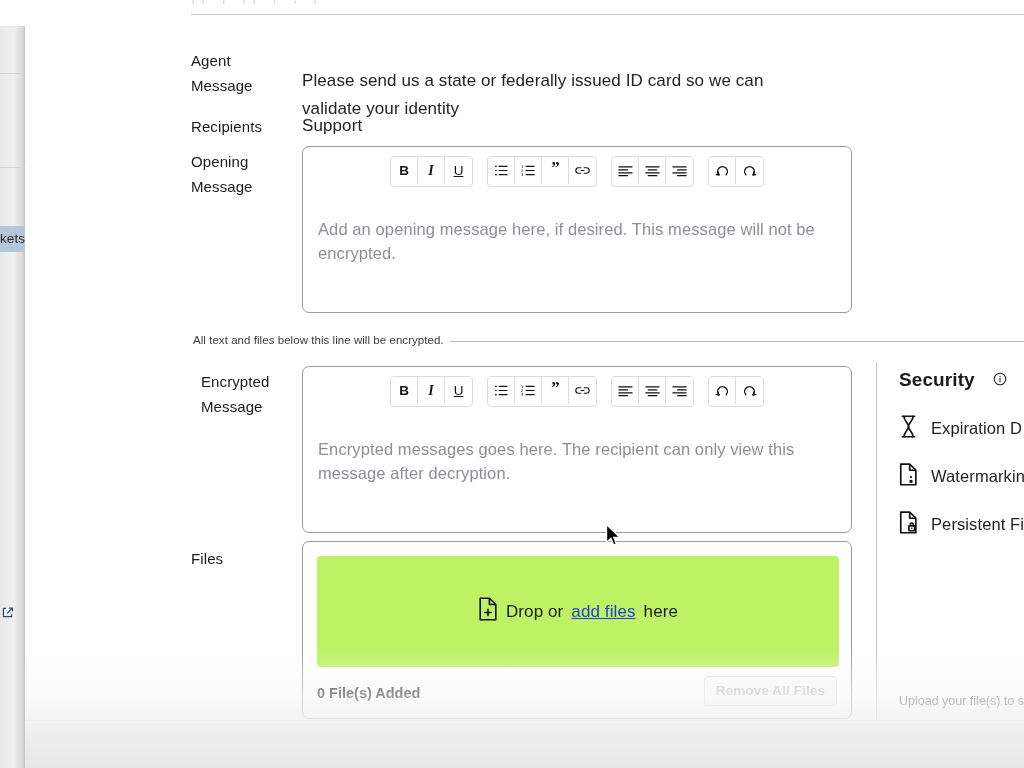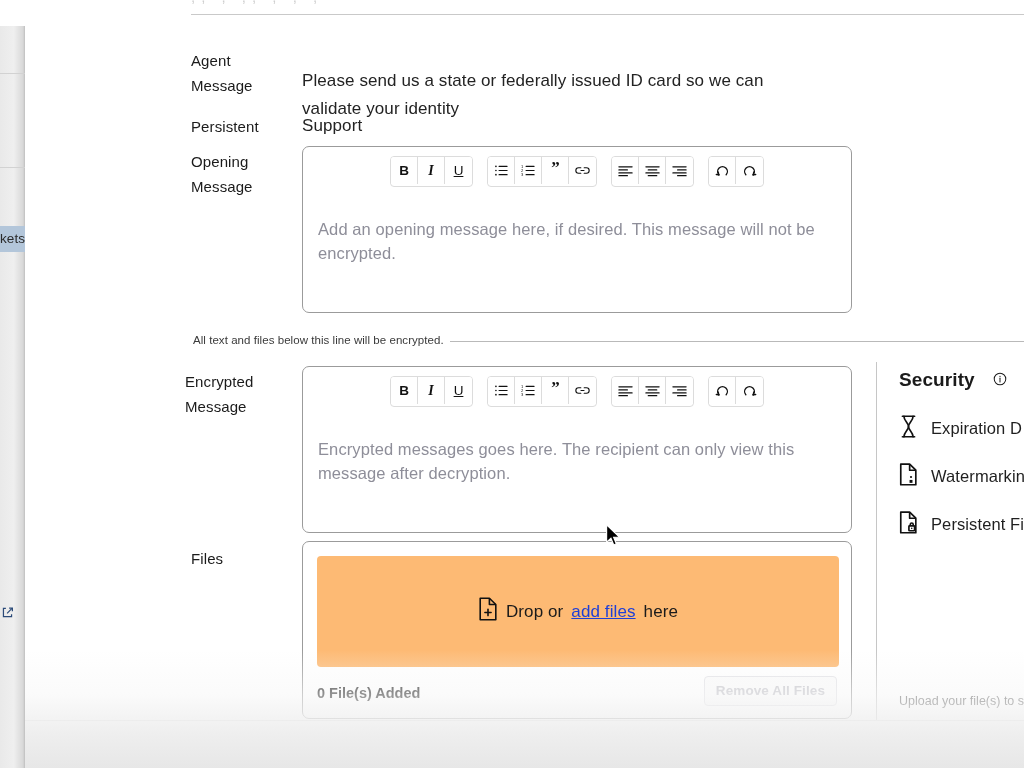--- a/index.html
+++ b/index.html
@@ -175,21 +175,21 @@
   }
   #enc-line {
     position: absolute;
     height: 1px;
     background: #b9b9b9;
   }
 
   
   #drop-zone {
     position: absolute;
-    background: #fdba74;
+    background: #bef264;
     border-radius: 4px;
     display: flex;
     align-items: center;
     justify-content: center;
   }
   #drop-text {
     font-size: 17px;
     color: #1b1b1b;
     display: flex;
     align-items: center;
@@ -301,21 +301,21 @@
         <span>,, ; ,, ; , ,</span>
       </div>
     <div id="top-rule"></div>
 
     <div class="row-label" style="left:166px; top:48px">
       <span>Agent Message</span>
     </div>
     <div class="row-value" style="left:277px; top:47px; width:520px;margin-top:20px;">Please send us a state or federally issued ID card so we can validate your identity</div>
 
     <div class="row-label" style="left:166px; top:114px; width:120px">
-      <span>Persistent</span>
+      <span>Recipients</span>
     </div>
     <div class="row-value" style="left:277px; top:112px">Support</div>
 
     <div class="row-label" style="left:166px; top:149px">
       <span>Opening Message</span>
     </div>
 
     <div class="editor" style="left:277px; top:146px; width:550px; height:167px;">
       <div class="toolbar">
 
@@ -408,21 +408,21 @@
           </div>
         </div>
 
       </div>
       <div class="editor-placeholder" style="top:70px">Add an opening message here, if desired. This message will not be encrypted.</div>
     </div>
 
     <div id="enc-note" style="left:168px; top:334px">All text and files below this line will be encrypted.</div>
     <div id="enc-line" style="left:425px; top:341px; width:574px;"></div>
 
-    <div class="row-label" style="left:160px; top:369px">
+    <div class="row-label" style="left:176px; top:369px">
       <span>Encrypted Message</span>
     </div>
 
     <div class="editor" style="left:277px; top:366px; width:550px; height:167px;">
       <div class="toolbar">
 
         <div class="tb-group">
           <div class="tb-btn">
               <span class="glyph b">B</span>
             </div>

